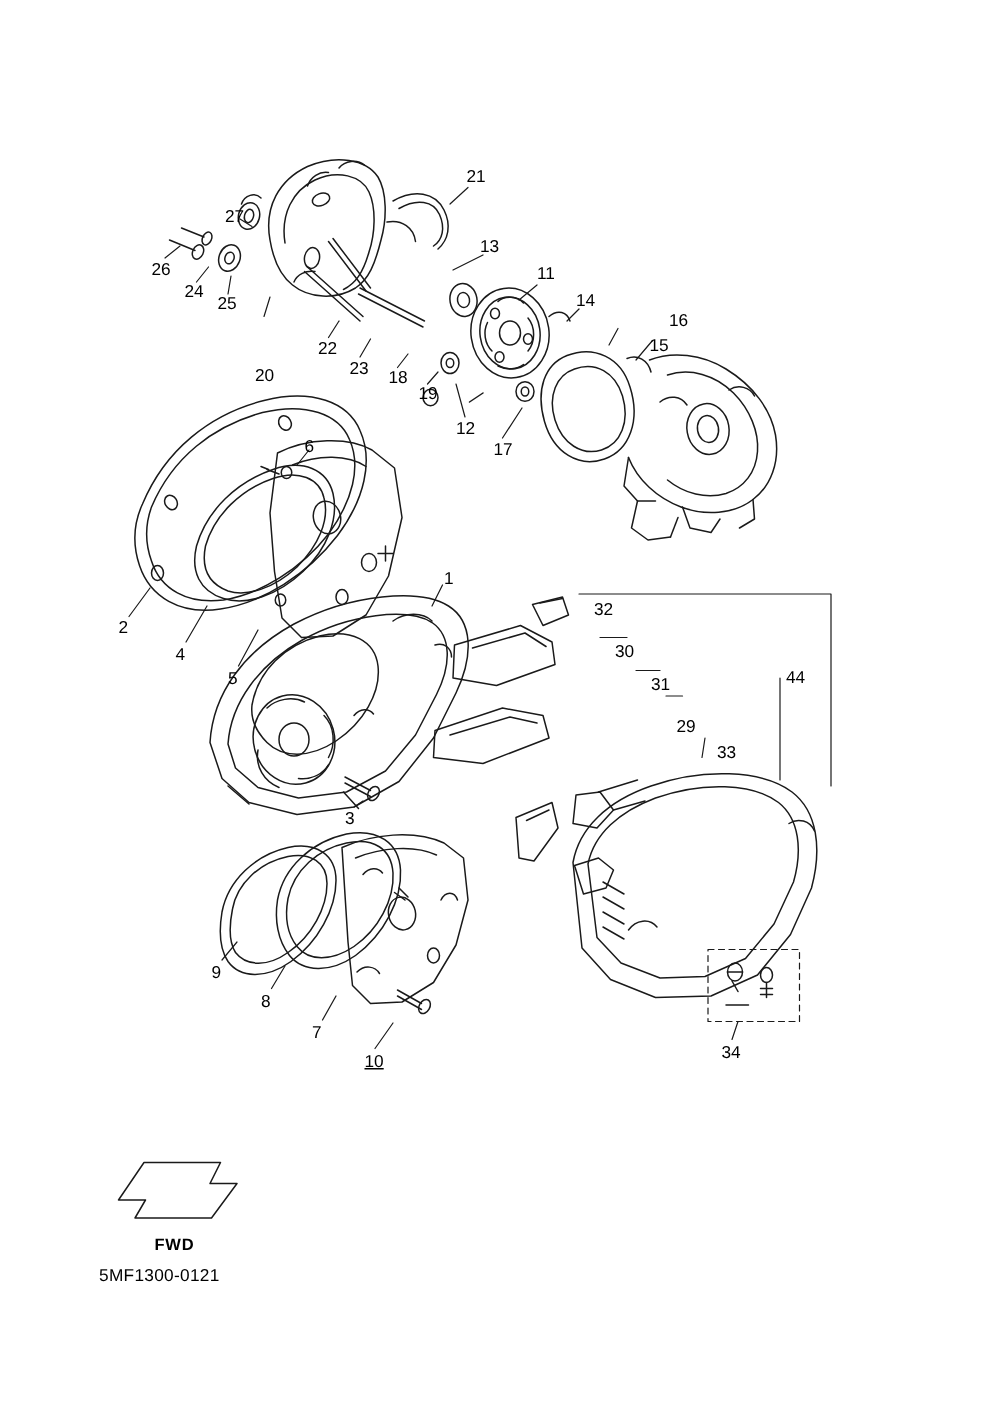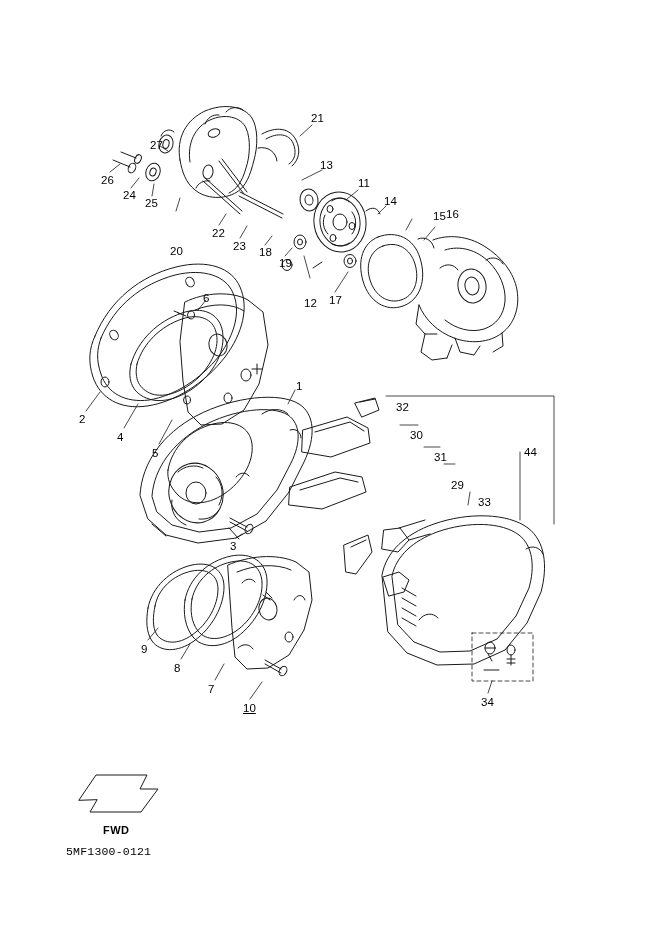--- a/index.html
+++ b/index.html
@@ -34,21 +34,21 @@
     color: #000;
     white-space: nowrap;
     line-height: 1;
   }
   .partcode {
     position: absolute;
     left: 66px;
     top: 845px;
     font-size: 11.5px;
     letter-spacing: 0.2px;
-    font-family: Liberation Mono, monospace;
+    font-family: Liberation Sans, sans-serif;
   }
   .fwd-label {
     position: absolute;
     left: 103px;
     top: 784px;
     font-size: 11px;
     font-weight: bold;
     font-family: "Liberation Sans", sans-serif;
     letter-spacing: 0.5px;
     margin-top: 40px;
@@ -320,26 +320,26 @@
   <div class="callout" style="left:311px;top:113px;">21</div>
   <div class="callout" style="left:150px;top:140px;">27</div>
   <div class="callout" style="left:320px;top:160px;">13</div>
   <div class="callout" style="left:101px;top:175px;">26</div>
   <div class="callout" style="left:358px;top:178px;">11</div>
   <div class="callout" style="left:123px;top:190px;">24</div>
   <div class="callout" style="left:145px;top:198px;">25</div>
   <div class="callout" style="left:384px;top:196px;text-align:right;">14</div>
   <div class="callout" style="left:170px;top:210px;margin-top:36px;">20</div>
   <div class="callout" style="left:410px;top:209px;margin-left:36px;">16</div>
-  <div class="callout" style="left:433px;top:211px;">15</div>
+  <div class="callout" style="left:433px;top:226px;">15</div>
   <div class="callout" style="left:212px;top:228px;">22</div>
   <div class="callout" style="left:233px;top:241px;">23</div>
   <div class="callout" style="left:259px;top:247px;">18</div>
   <div class="callout" style="left:279px;top:258px;">19</div>
-  <div class="callout" style="left:304px;top:281px;margin-top:17px;">12</div>
+  <div class="callout" style="left:304px;top:281px;">12</div>
   <div class="callout" style="left:329px;top:295px;">17</div>
   <div class="callout" style="left:203px;top:293px;">6</div>
   <div class="callout" style="left:79px;top:414px;">2</div>
   <div class="callout" style="left:117px;top:432px;">4</div>
   <div class="callout" style="left:152px;top:448px;">5</div>
   <div class="callout" style="left:296px;top:381px;">1</div>
   <div class="callout" style="left:396px;top:402px;">32</div>
   <div class="callout" style="left:410px;top:430px;">30</div>
   <div class="callout" style="left:434px;top:452px;">31</div>
   <div class="callout" style="left:451px;top:470px;margin-top:10px;">29</div>

